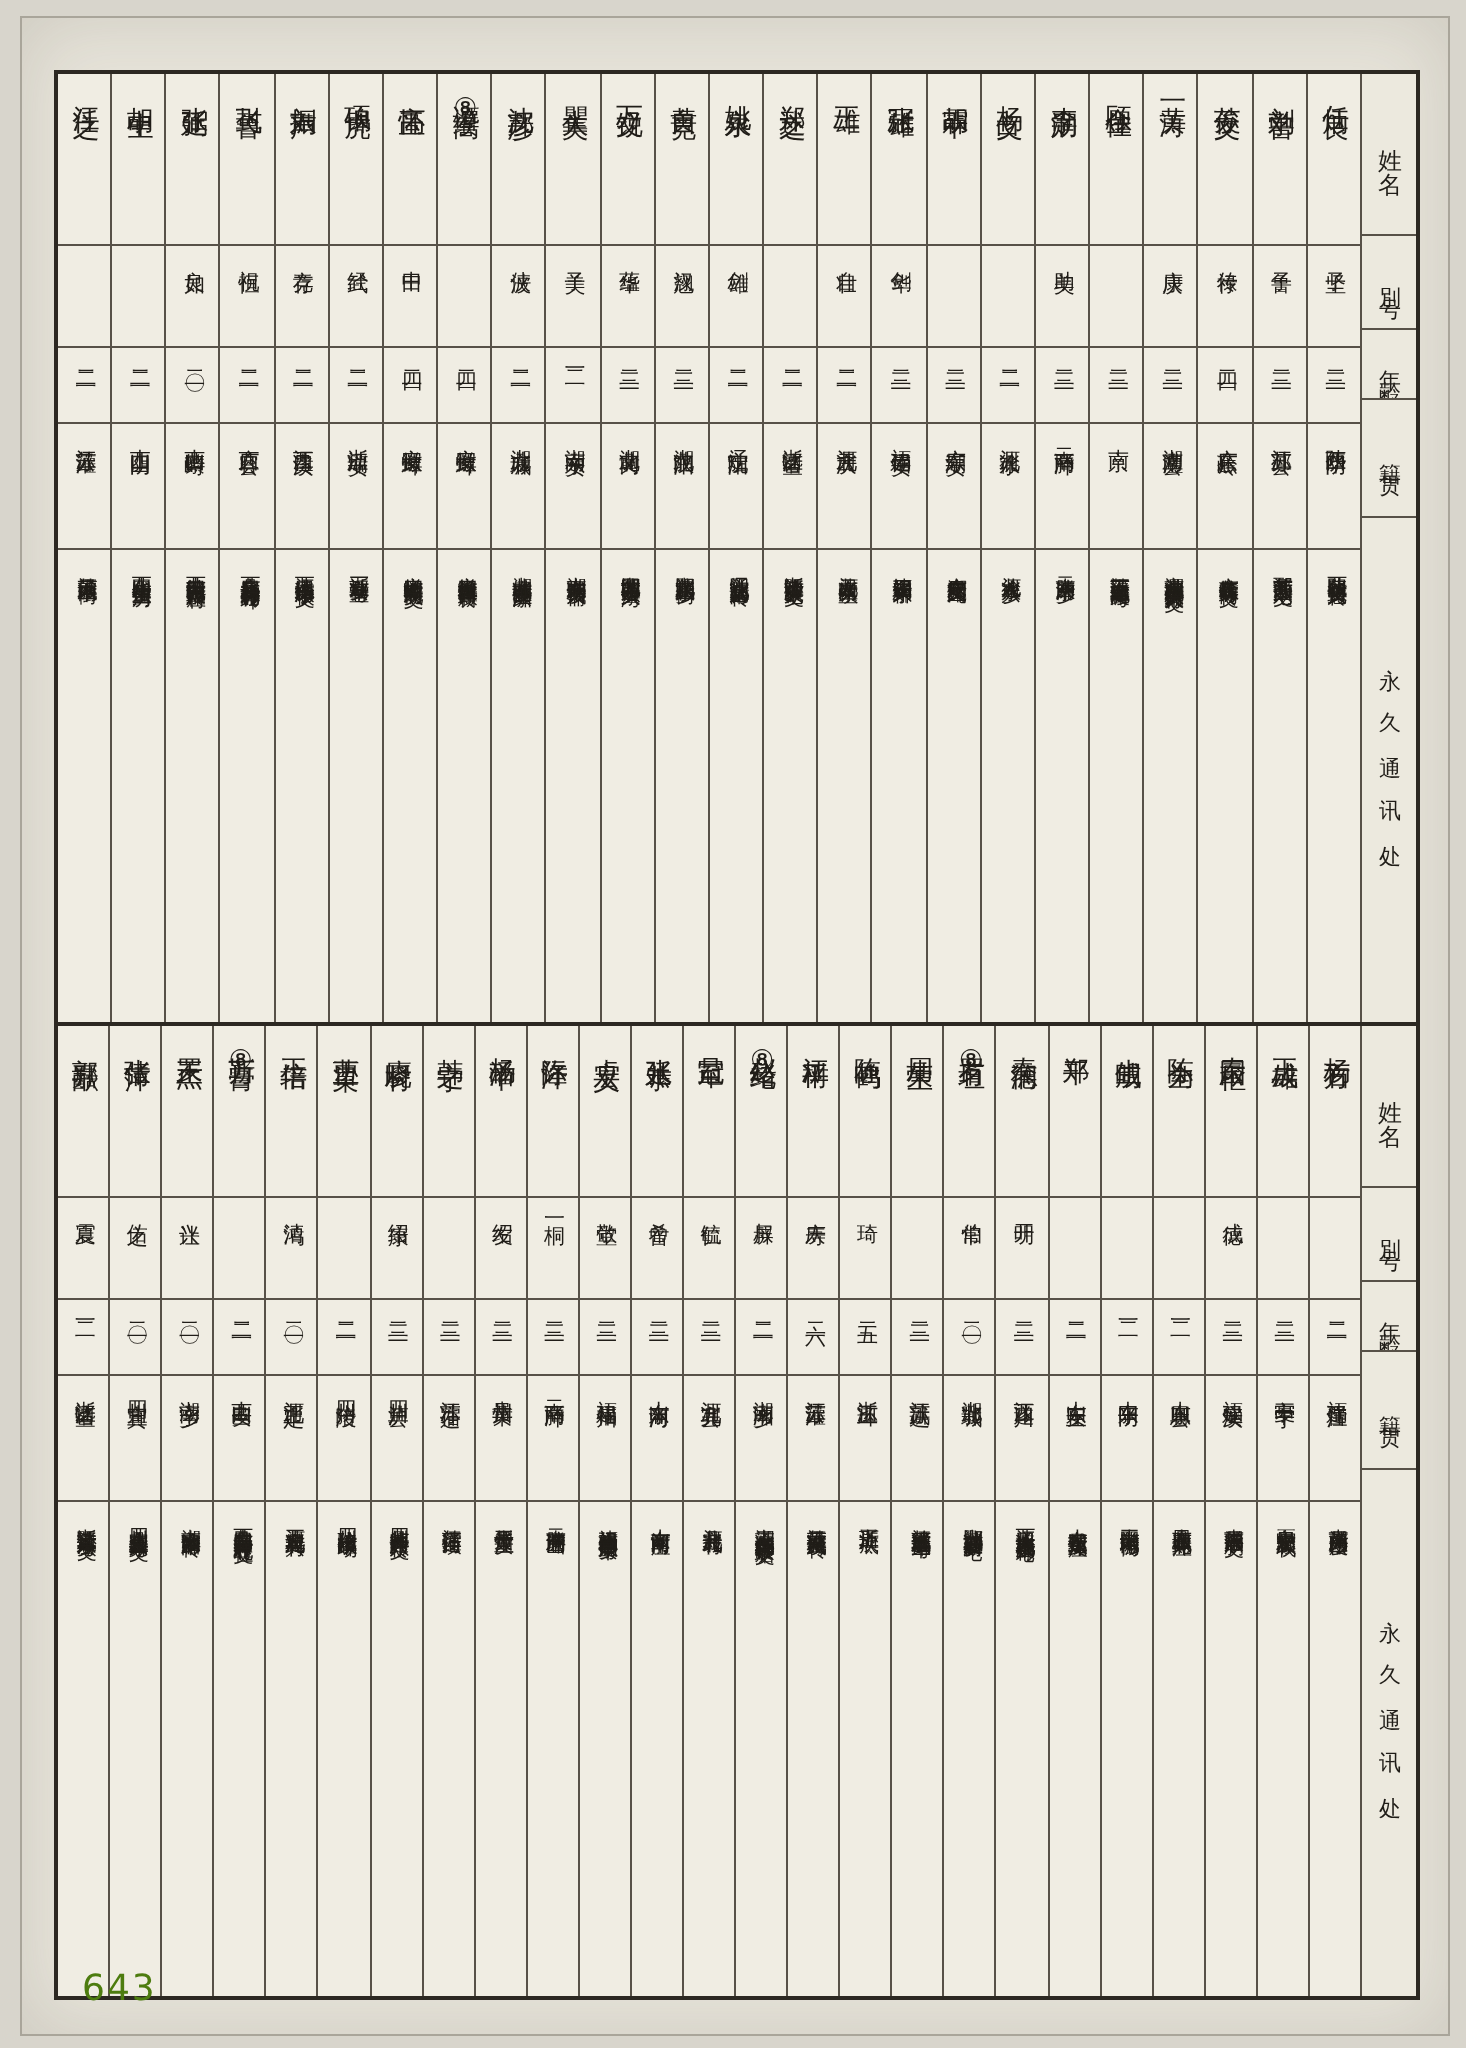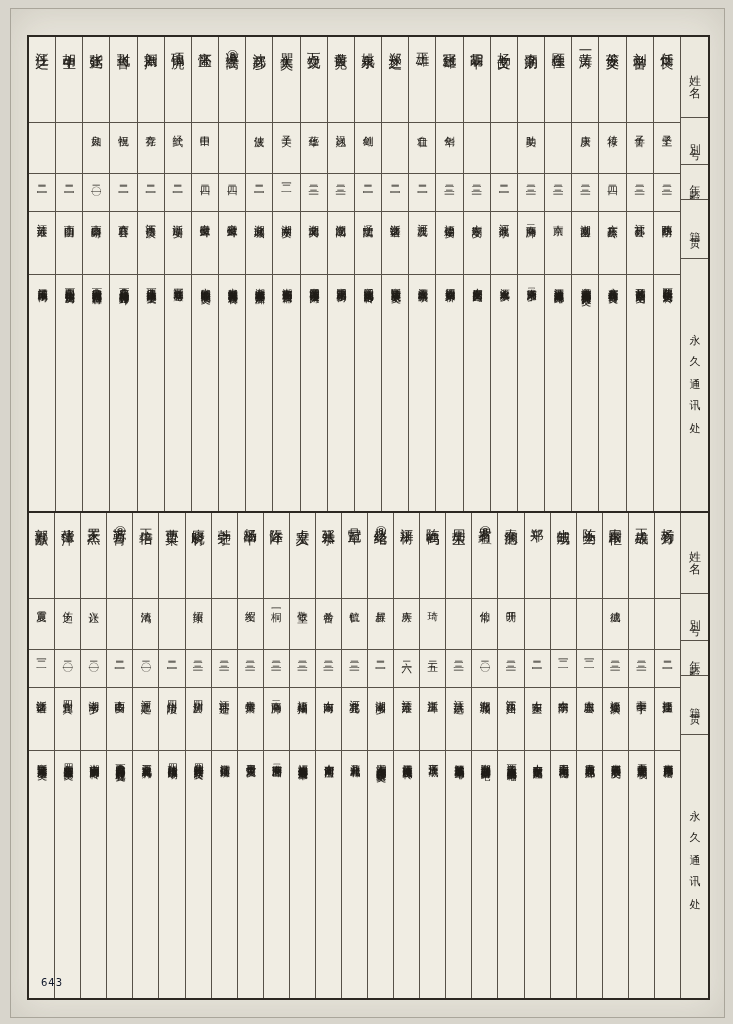--- a/index.html
+++ b/index.html
@@ -49,22 +49,22 @@
     text-orientation:upright;
     white-space:normal;
   }
   .vname{font-size:13.5px;letter-spacing:1.5px;line-height:27px;font-weight:500}
   .vsmall{font-size:10.5px;letter-spacing:1px;line-height:27px}
   .vaddr{font-size:10px;letter-spacing:.5px;line-height:12.5px}
   .hname{font-size:12px;letter-spacing:12px;line-height:27px;font-weight:500}
   .hshort{font-size:11px;letter-spacing:6px;line-height:27px}
   .haddr{font-size:11px;letter-spacing:22px;line-height:27px}
   .pageno{
-    position:absolute;left:30px;bottom:29px;
-    font-size:10px;letter-spacing:1px;color:#0f172a;
+    position:absolute;left:30px;bottom:12px;
+    font-size:18px;letter-spacing:1px;color:#4d7c0f;
   }
 </style>
 </head>
 <body>
 
 <div class="sheet">
 
   <div class="tbl tbl-top">
     <div class="col hcol">
       <div class="cell c-name hc">

